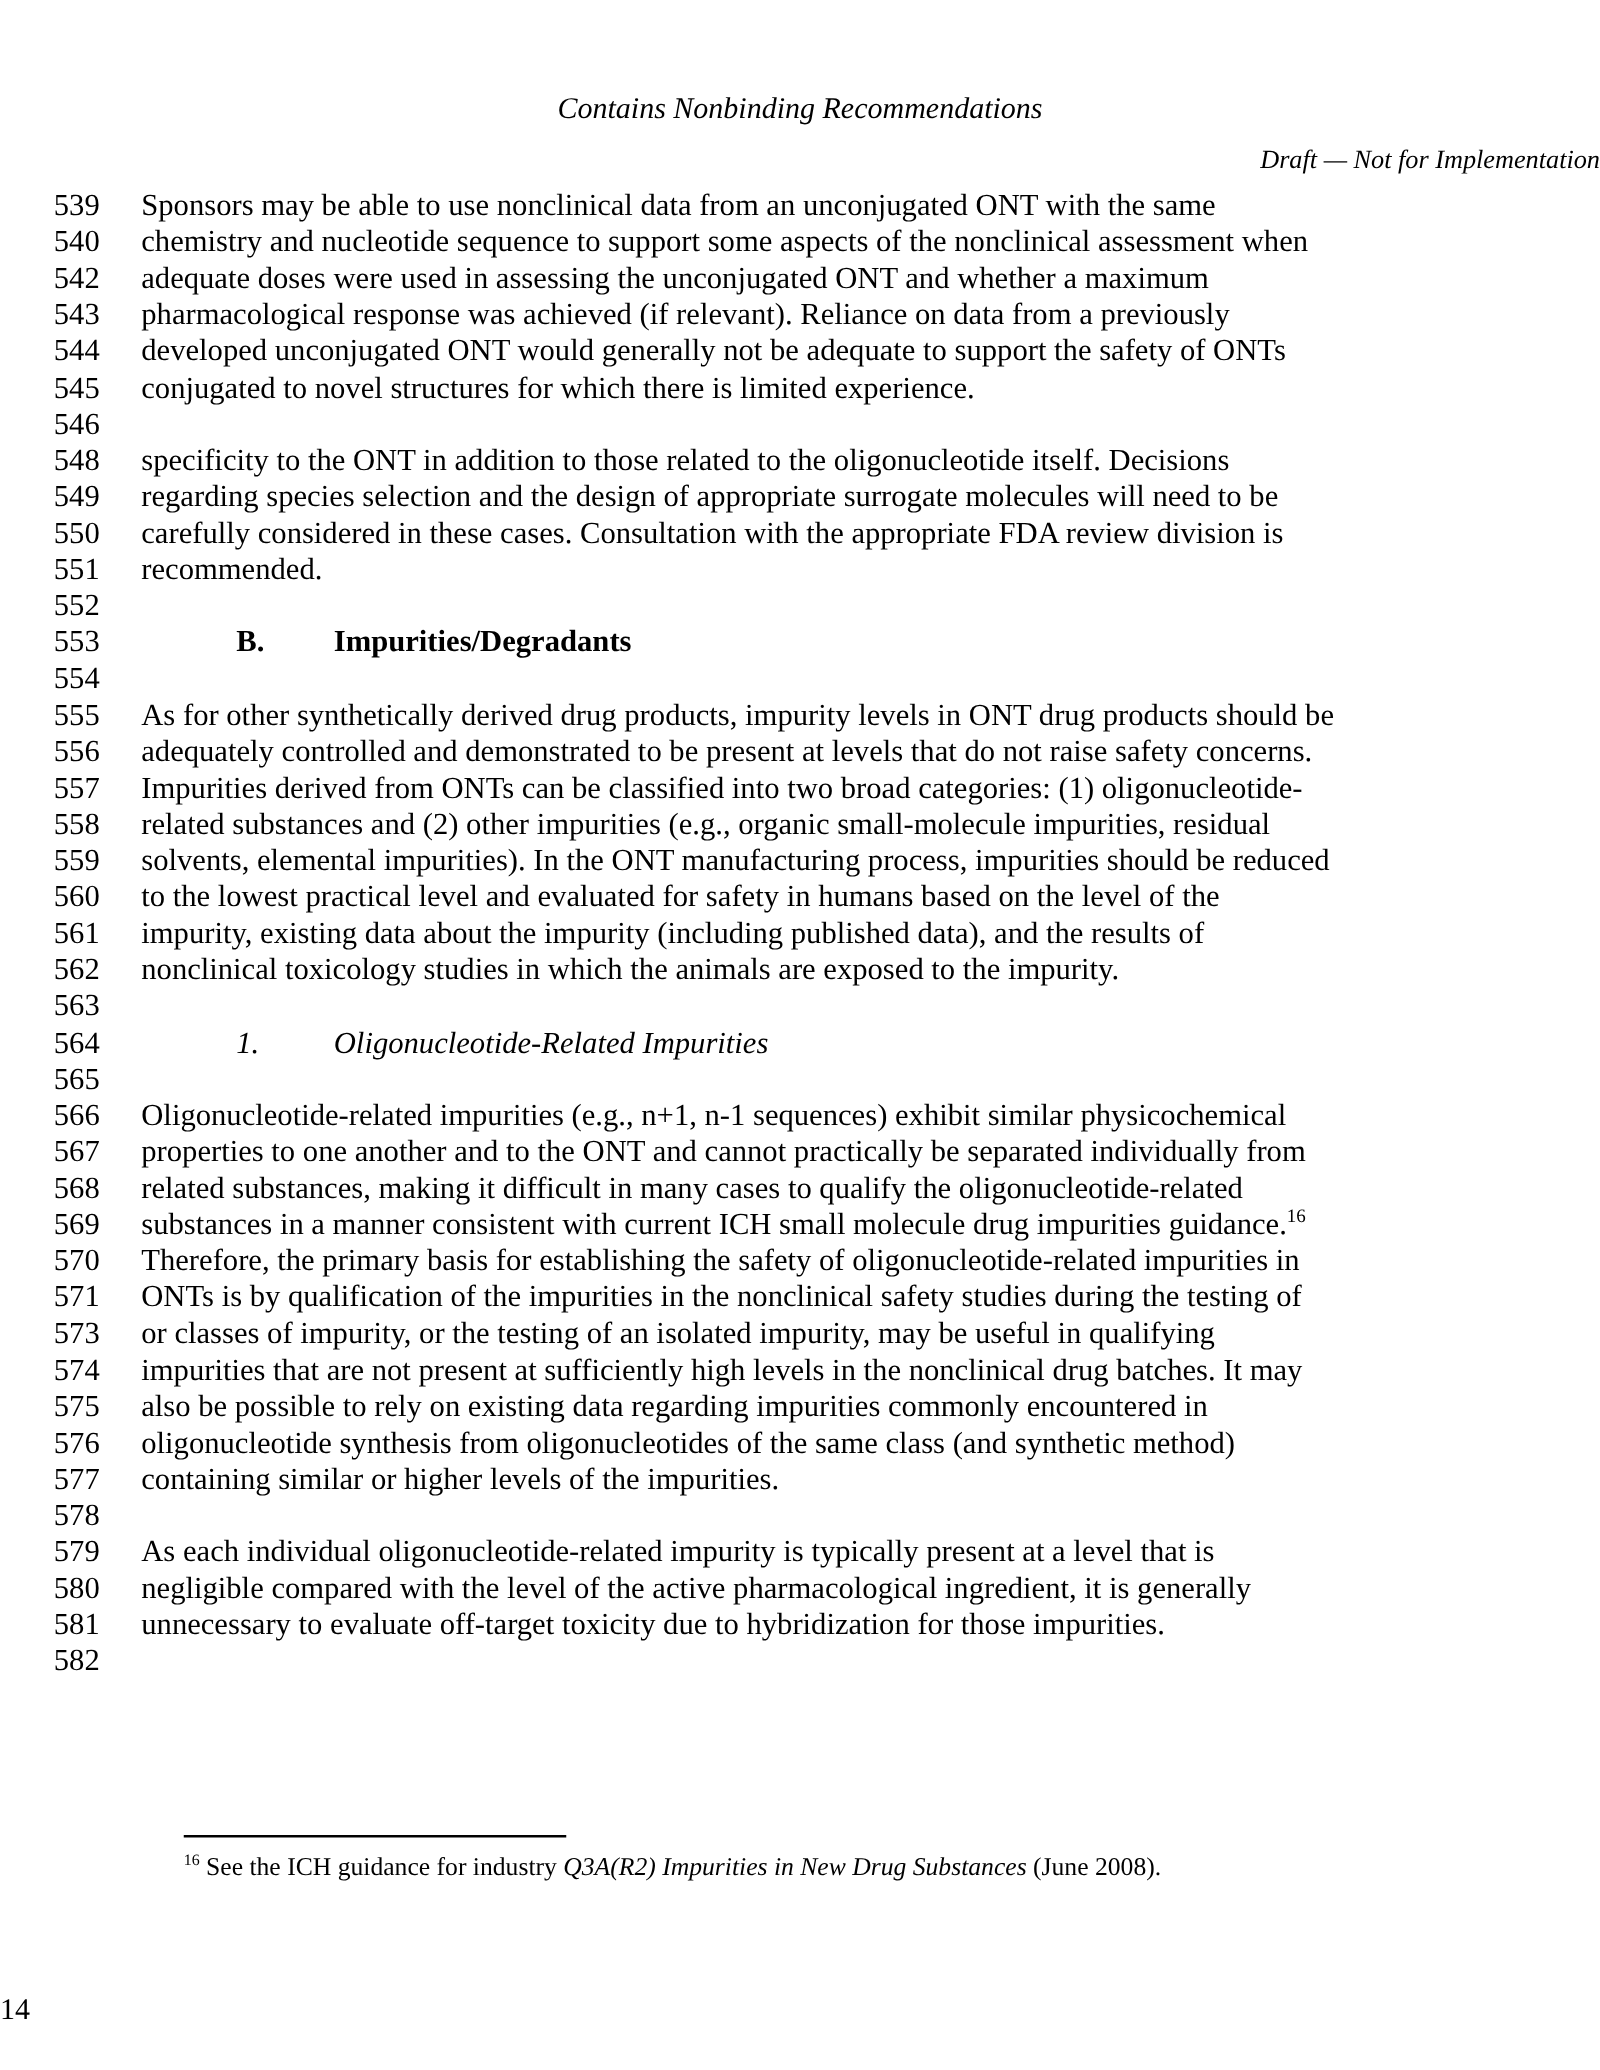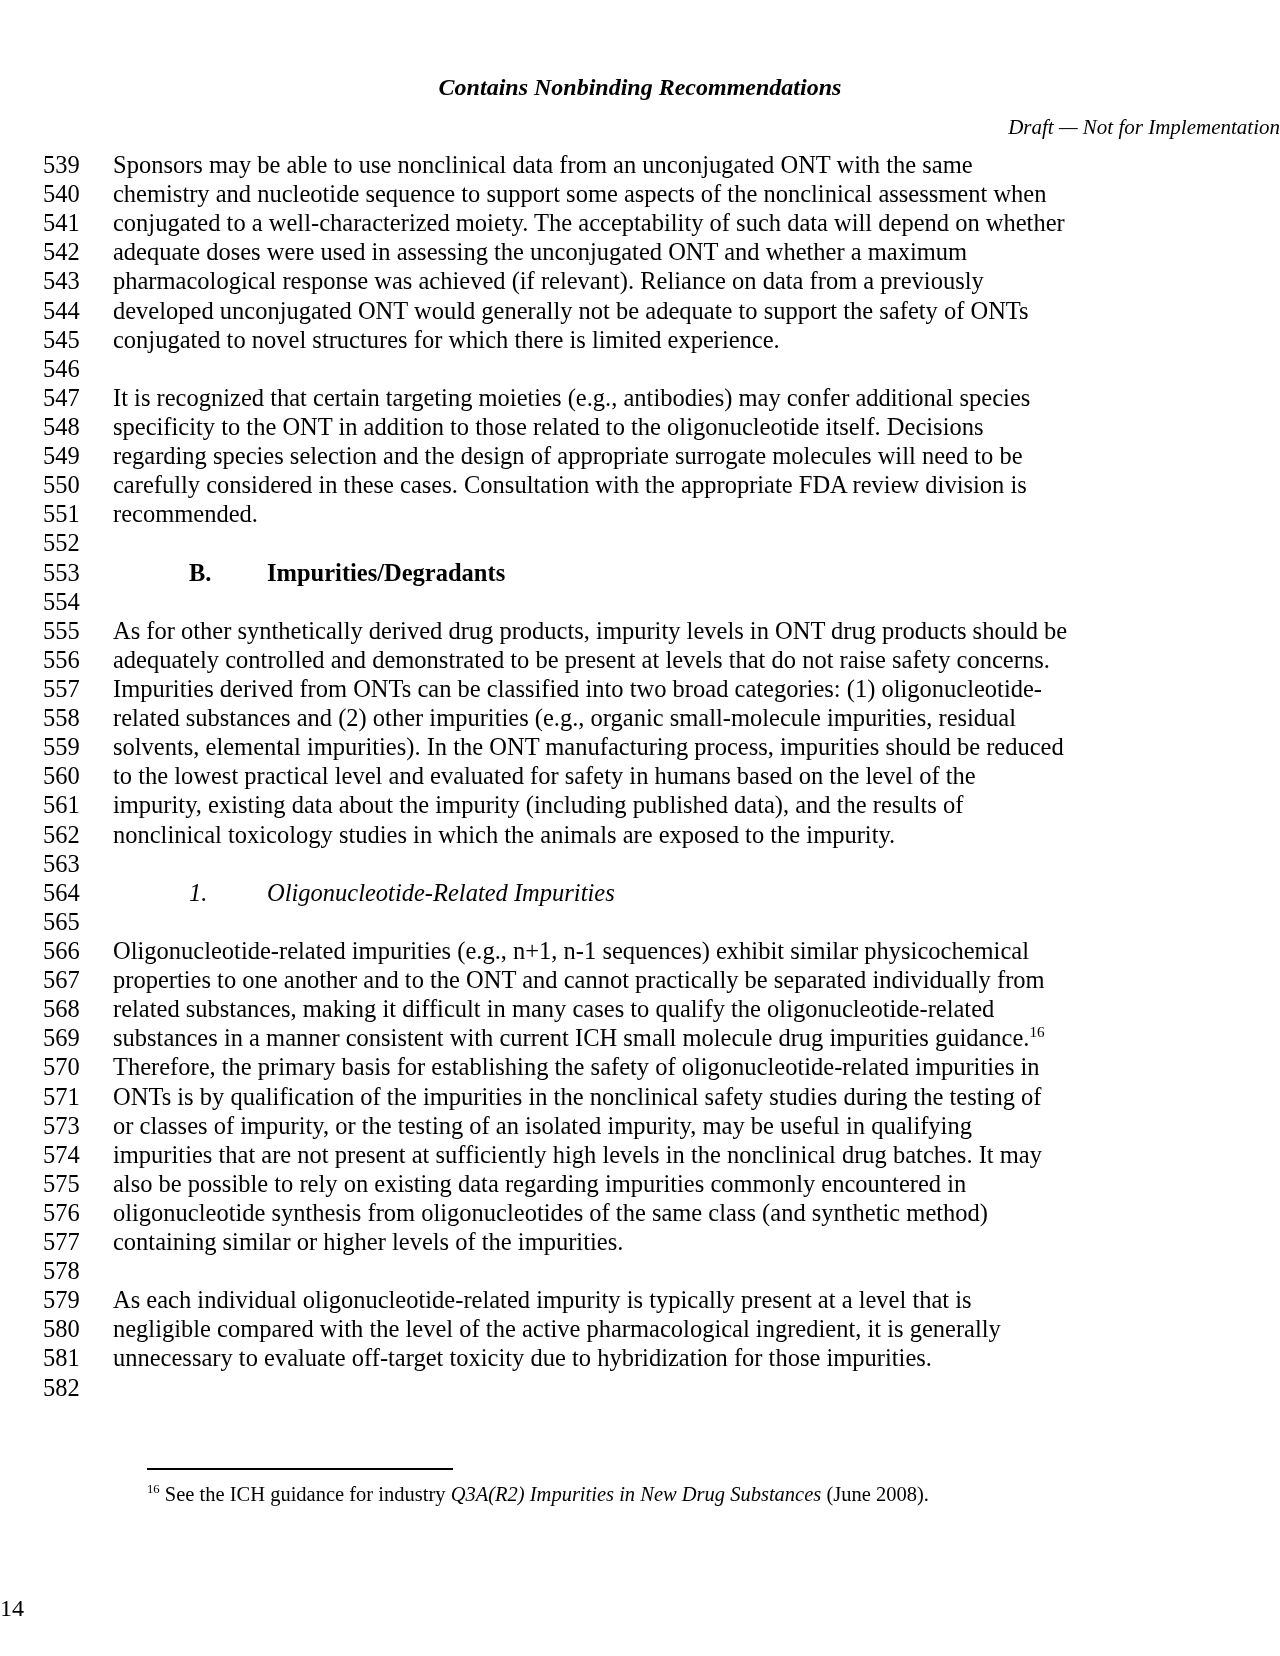--- a/index.html
+++ b/index.html
@@ -10,21 +10,21 @@
     background: #ffffff;
     color: #000000;
     font-family: "Liberation Serif", "DejaVu Serif", serif;
     overflow: hidden;
   }
   .header-title {
     position: absolute;
     top: 72px; left: 0; width: 100%;
     text-align: center;
     font-size: 24px;
-    font-weight: bold;
+    font-weight: normal;
     font-style: italic;
     line-height: 30px;
   }
   .header-draft {
     position: absolute;
     top: 114px; left: 0; width: 100%;
     text-align: right;
     font-size: 21px;
     font-style: italic;
     line-height: 26px;
@@ -80,27 +80,25 @@
 </head>
 <body>
 
 <div class="page">
   <div class="header-title">Contains Nonbinding Recommendations</div>
   <div class="header-draft">Draft — Not for Implementation</div>
 
   <div class="lines" id="lines">
       <div class="line"><span class="line-num">539</span><span class="line-text"><span class="seg">Sponsors may be able to use nonclinical data from an unconjugated ONT with the same</span></span></div>
       <div class="line"><span class="line-num">540</span><span class="line-text"><span class="seg">chemistry and nucleotide sequence to support some aspects of the nonclinical assessment when</span></span></div>
-      <div class="line"><span class="line-num">541</span><span class="line-text"><span class="seg">conjugated to a well-characterized moiety. The acceptability of such data will depend on whether</span></span></div>
       <div class="line"><span class="line-num">542</span><span class="line-text"><span class="seg">adequate doses were used in assessing the unconjugated ONT and whether a maximum</span></span></div>
       <div class="line"><span class="line-num">543</span><span class="line-text"><span class="seg">pharmacological response was achieved (if relevant). Reliance on data from a previously</span></span></div>
       <div class="line"><span class="line-num">544</span><span class="line-text"><span class="seg">developed unconjugated ONT would generally not be adequate to support the safety of ONTs</span></span></div>
       <div class="line"><span class="line-num">545</span><span class="line-text"><span class="seg">conjugated to novel structures for which there is limited experience.</span></span></div>
       <div class="line"><span class="line-num">546</span><span class="line-text"></span></div>
-      <div class="line"><span class="line-num">547</span><span class="line-text"><span class="seg">It is recognized that certain targeting moieties (e.g., antibodies) may confer additional species</span></span></div>
       <div class="line"><span class="line-num">548</span><span class="line-text"><span class="seg">specificity to the ONT in addition to those related to the oligonucleotide itself. Decisions</span></span></div>
       <div class="line"><span class="line-num">549</span><span class="line-text"><span class="seg">regarding species selection and the design of appropriate surrogate molecules will need to be</span></span></div>
       <div class="line"><span class="line-num">550</span><span class="line-text"><span class="seg">carefully considered in these cases. Consultation with the appropriate FDA review division is</span></span></div>
       <div class="line"><span class="line-num">551</span><span class="line-text"><span class="seg">recommended.</span></span></div>
       <div class="line"><span class="line-num">552</span><span class="line-text"></span></div>
       <div class="line heading"><span class="line-num">553</span><span class="line-text"><span class="seg seg-bold">B.</span><span class="seg seg-bold">Impurities/Degradants</span></span></div>
       <div class="line"><span class="line-num">554</span><span class="line-text"></span></div>
       <div class="line"><span class="line-num">555</span><span class="line-text"><span class="seg">As for other synthetically derived drug products, impurity levels in ONT drug products should be</span></span></div>
       <div class="line"><span class="line-num">556</span><span class="line-text"><span class="seg">adequately controlled and demonstrated to be present at levels that do not raise safety concerns.</span></span></div>
       <div class="line"><span class="line-num">557</span><span class="line-text"><span class="seg">Impurities derived from ONTs can be classified into two broad categories: (1) oligonucleotide-</span></span></div>

